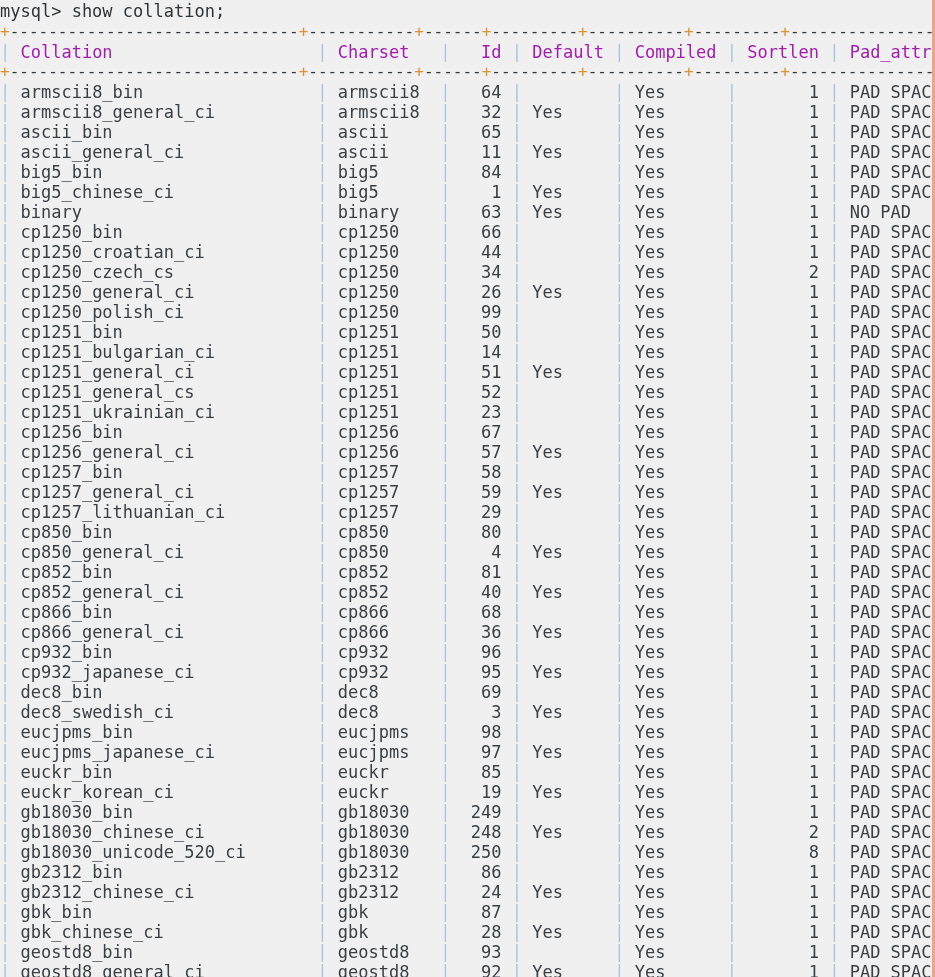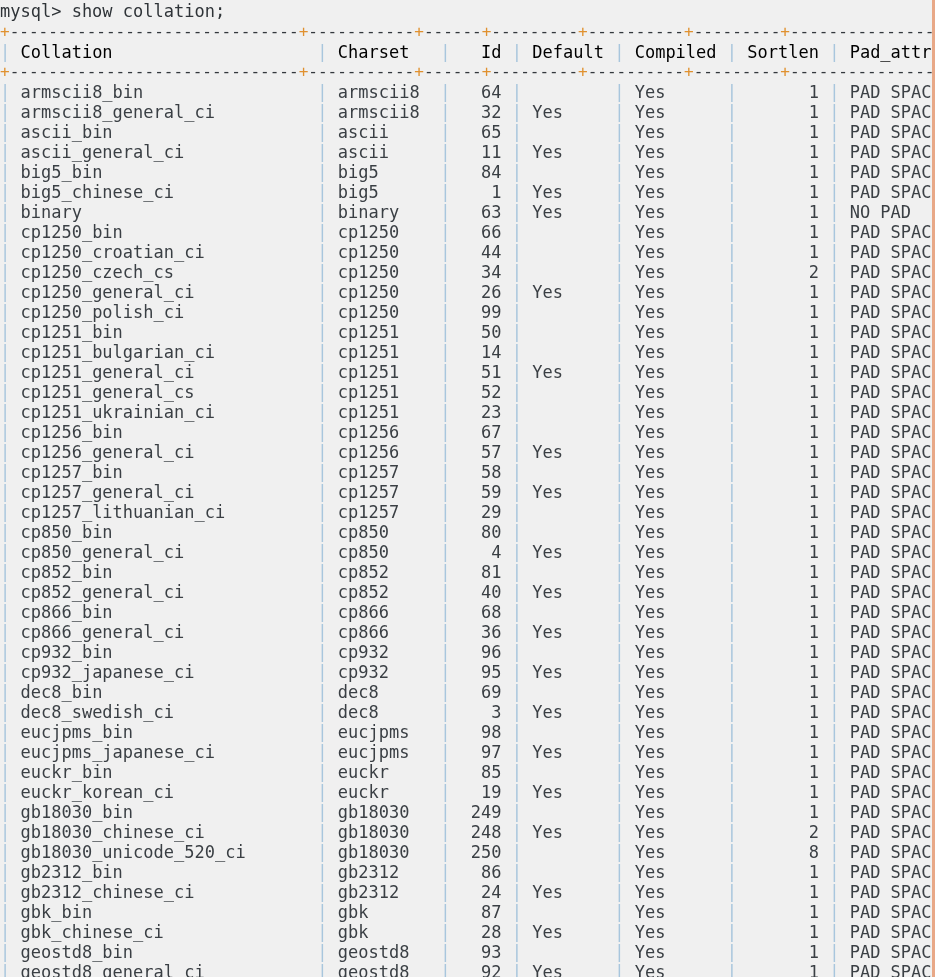--- a/index.html
+++ b/index.html
@@ -84,21 +84,21 @@
   }
   .cell {
     color: #3a3f44;
     display: inline-block;
     overflow: hidden;
     vertical-align: top;
   }
   .cell.num { text-align: right; }
   .cell.txt { text-align: left; }
 
-  .headrow .cell { color: #000000; }
+  .headrow .cell { color: #a21caf; }
 
   
   .clip-bottom {
     height: 17px;
     overflow: hidden;
   }
 </style>
 </head>
 <body>
 

